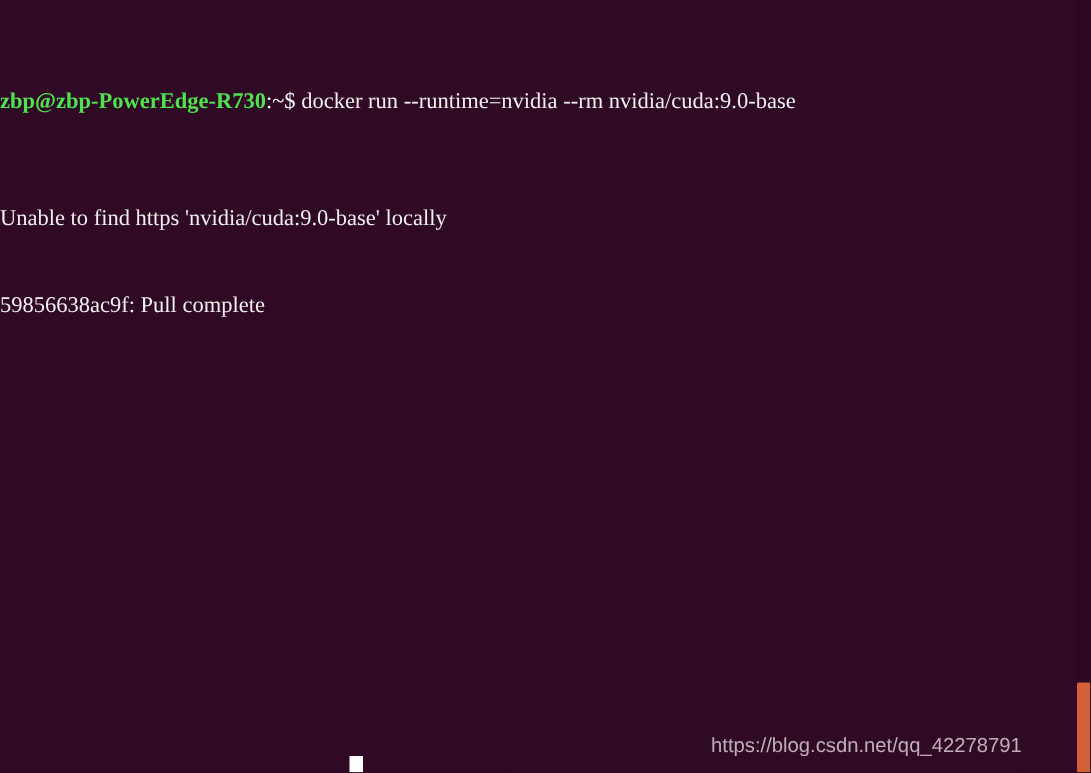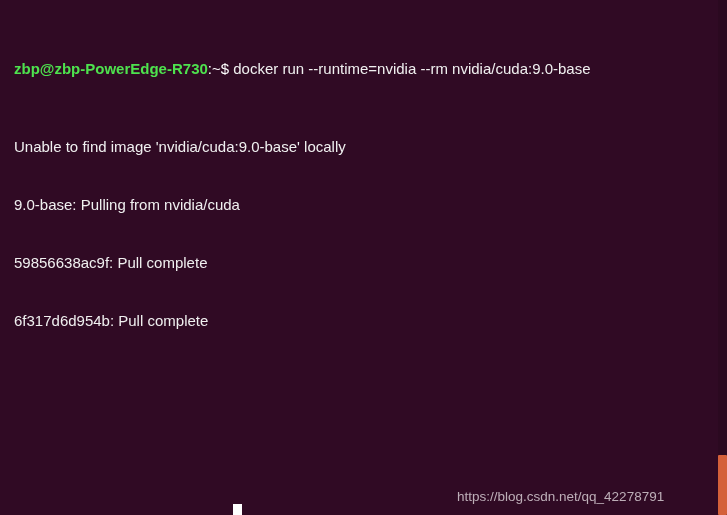--- a/index.html
+++ b/index.html
@@ -27,22 +27,21 @@
     top: 1px;
     width: 727px;
     white-space: pre;
     font-family: "DejaVu Sans Mono", "Liberation Mono", monospace;
     font-size: 15px;
     line-height: 19.4px;
   }
   .line {
     white-space: pre;
     height: 19.4px;
-    font-family: Liberation Sans, sans-serif;
-    padding-left: 14px;
+    font-family: Liberation Serif, serif;
   }
   .c-green  { color: #4ee24e; font-weight: bold; }
   .c-white  { color: #ffffff; }
   .c-plain  { color: #f0f0f0; }
 
   
   #scrollbar-track {
     position: absolute;
     right: 0px;
     top: 0px;
@@ -64,44 +63,42 @@
     position: absolute;
     left: 233px;
     top: 504px;
     width: 9px;
     height: 11px;
     background: #ffffff;
   }
   
   #watermark {
     position: absolute;
-    left: 457px;
+    left: 474px;
     top: 487px;
     font-family: "Liberation Sans", sans-serif;
     font-size: 13.5px;
     color: #c9bcc4;
     opacity: 0.92;
     letter-spacing: 0px;
     white-space: pre;
     pointer-events: none;
   }
 </style>
 </head>
 <body>
 
 <div id="terminal">
 
   <div id="screen">
 
     <div class="line"><span class="c-green">zbp@zbp-PowerEdge-R730</span><span class="c-white">:</span><span class="c-white">~</span><span class="c-white">$</span><span class="c-plain"> docker run --runtime=nvidia --rm nvidia/cuda:9.0-base</span></div>
 
-    <div class="line c-plain">Unable to find image 'nvidia/cuda:9.0-base' locally</div>
-    <div class="line c-plain">9.0-base: Pulling from nvidia/cuda</div>
+    <div class="line c-plain">Unable to find https 'nvidia/cuda:9.0-base' locally</div>
     <div class="line c-plain">59856638ac9f: Pull complete</div>
-    <div class="line c-plain">6f317d6d954b: Pull complete</div>
     
     
     
     
     
     
     
     
     
     

